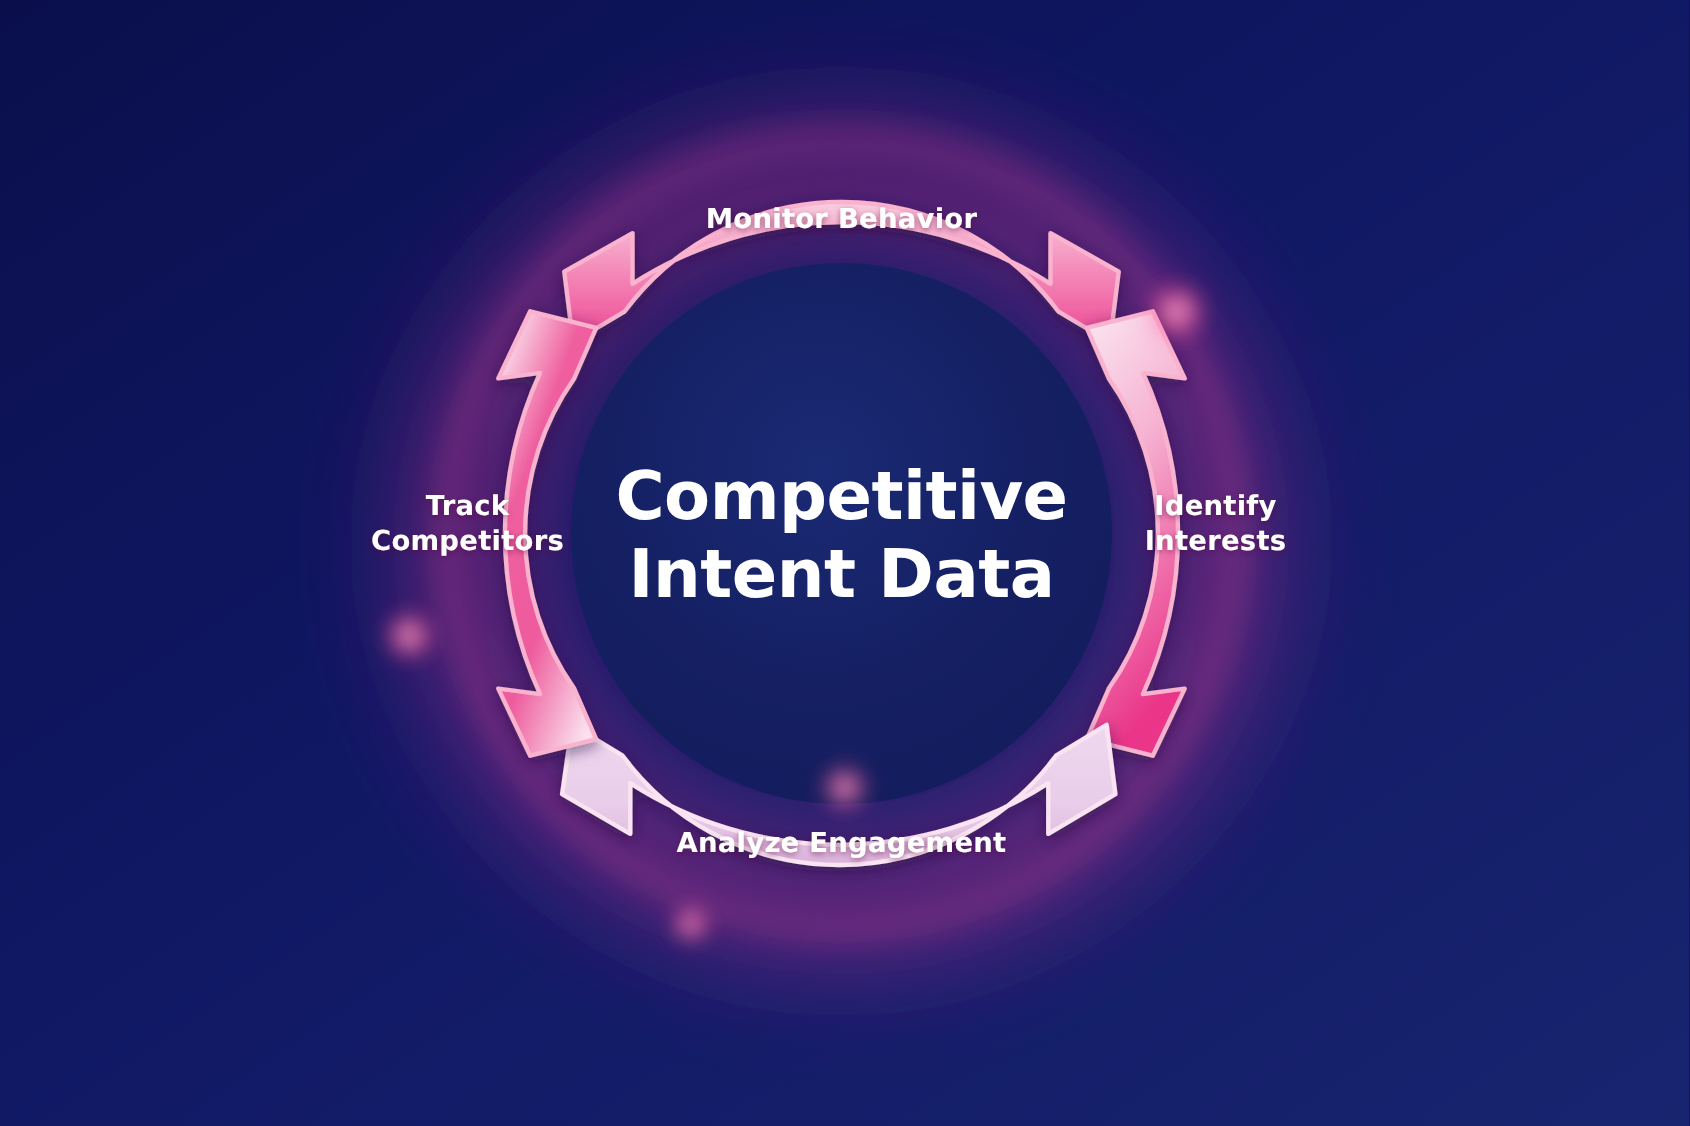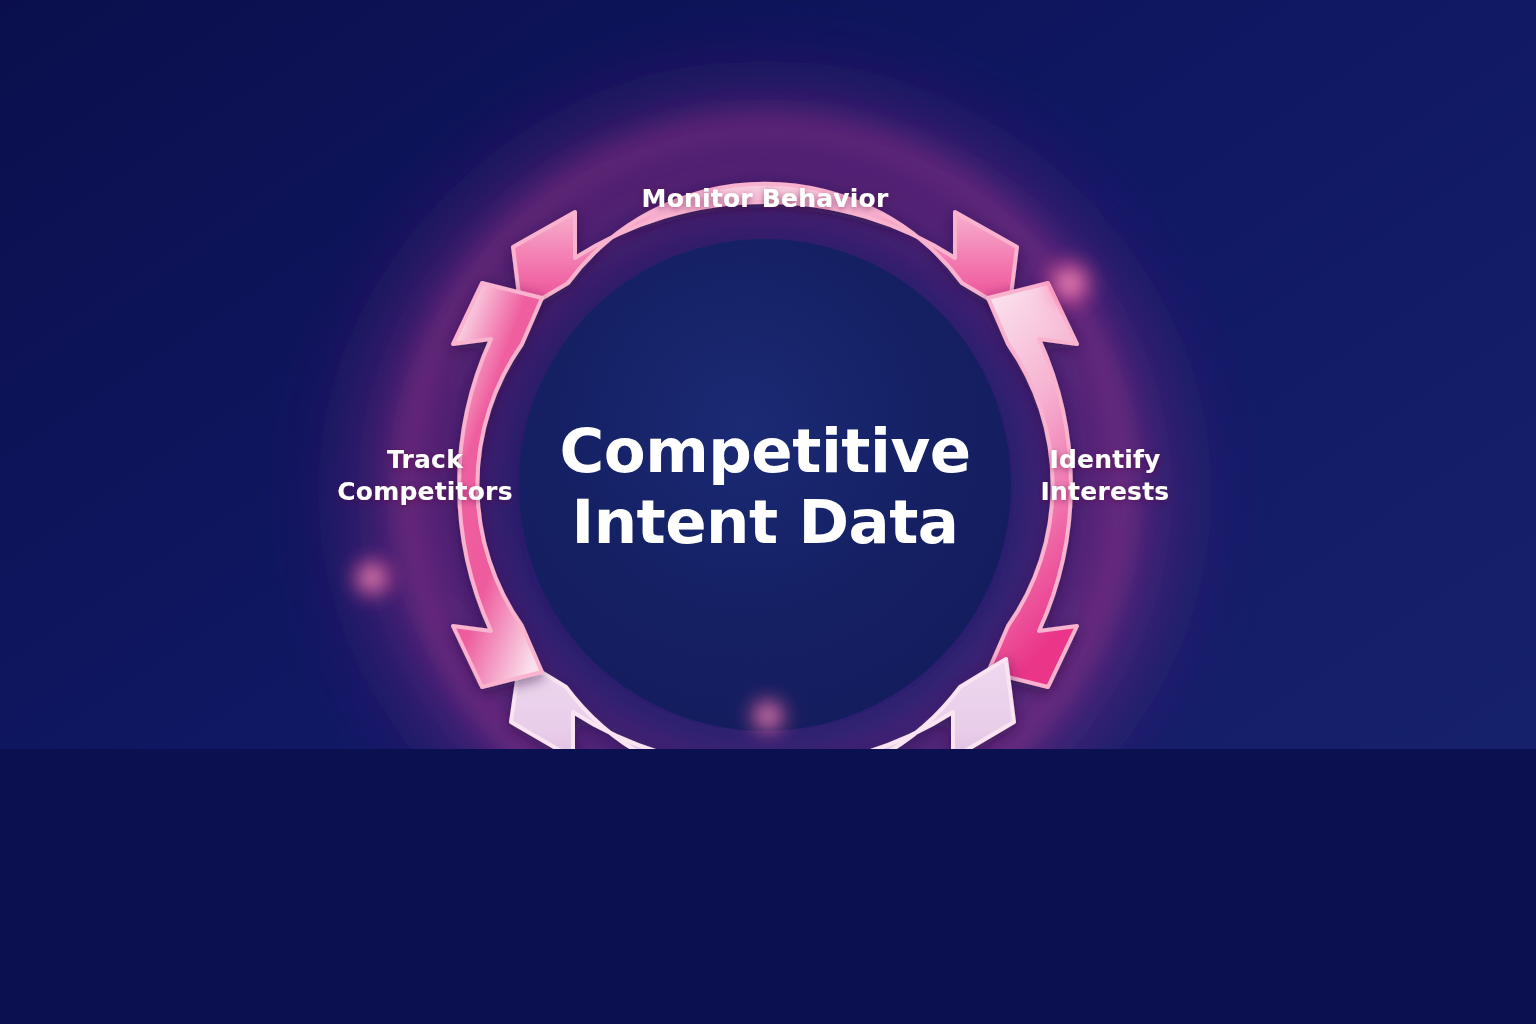--- a/index.html
+++ b/index.html
@@ -9,21 +9,21 @@
   }
   body {
     width: 1536px;
     height: 1024px;
     overflow: hidden;
     font-family: "DejaVu Sans", sans-serif;
   }
   #stage {
     position: relative;
     width: 1536px;
-    height: 749px;
+    height: 1024px;
     overflow: hidden;
   }
   #bg-layer {
     position: absolute;
     inset: 0;
   }
   #diagram-svg {
     position: absolute;
     inset: 0;
     width: 1536px;

